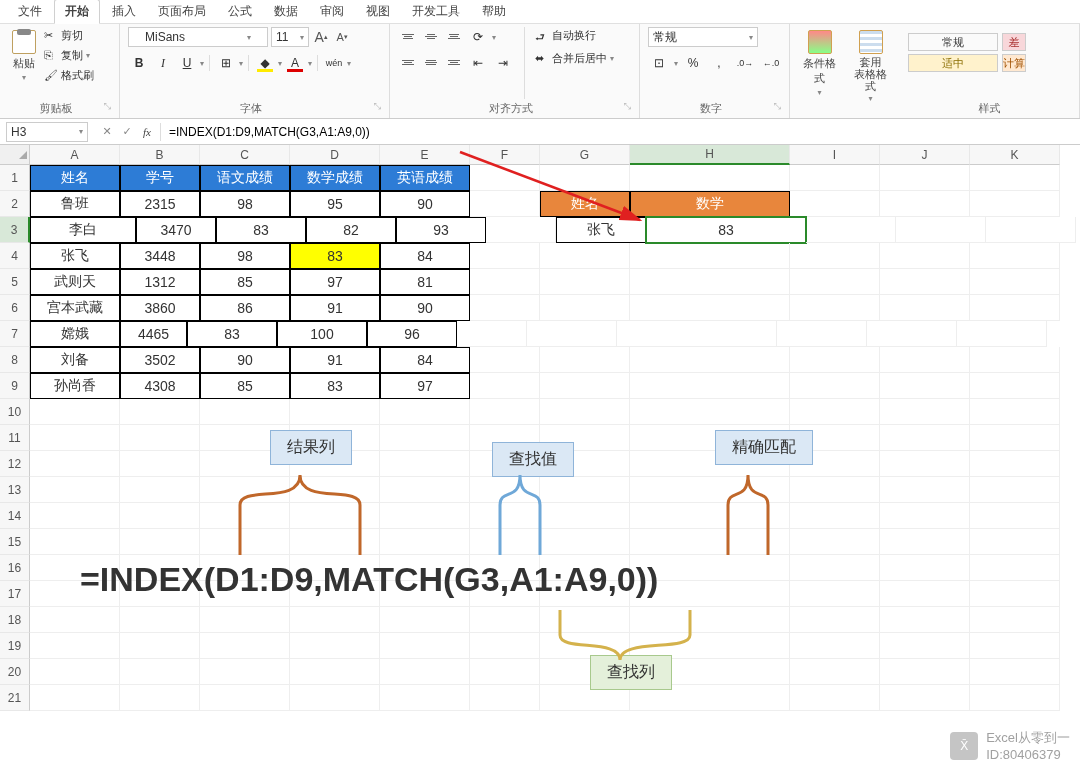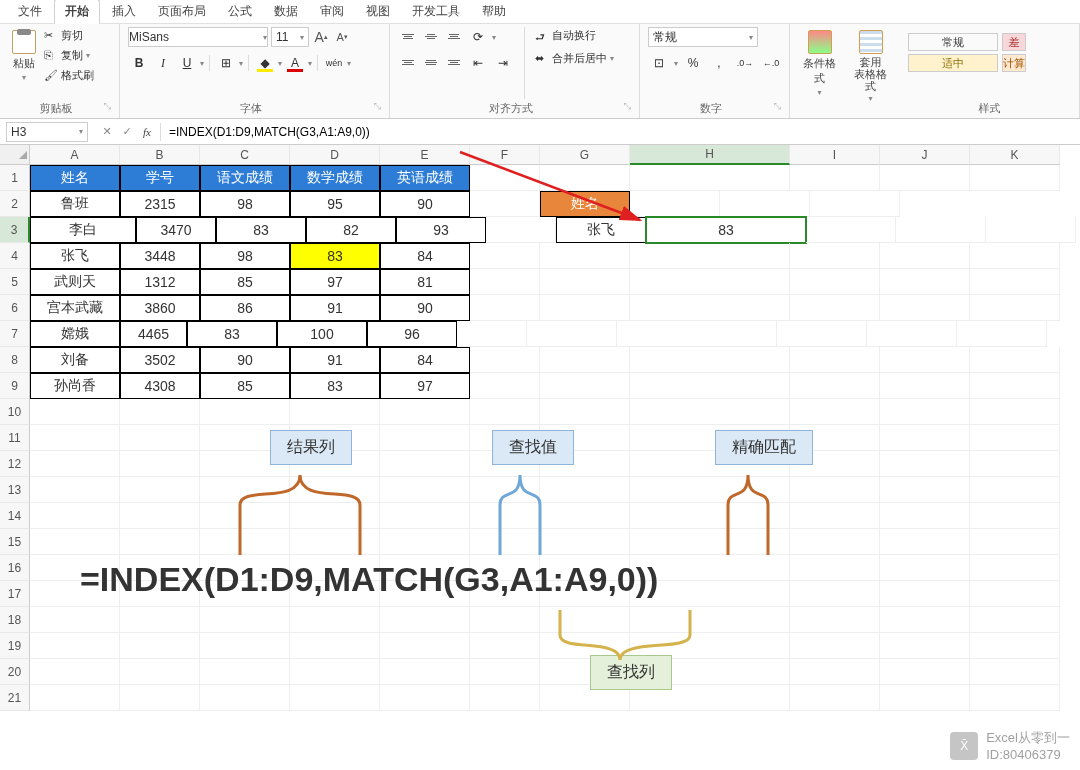--- a/index.html
+++ b/index.html
@@ -16,21 +16,21 @@
   .rgroup-title { text-align: center; font-size: 11px; color: #666; padding: 2px 0; }
   .rgroup-title .dlg { float: right; color: #aaa; font-size: 9px; }
   .rgroup-body { flex: 1; display: flex; gap: 4px; align-items: flex-start; }
   
   .bigbtn { display: flex; flex-direction: column; align-items: center; padding: 3px 4px; gap: 2px; cursor: pointer; font-size: 11px; color: #444; }
   .bigbtn .bicon { width: 24px; height: 24px; background: #f0e0c0; border: 1px solid #d0a050; border-radius: 2px; }
   .smallrow { display: flex; align-items: center; gap: 3px; font-size: 11px; padding: 1px 0; }
   .smallrow .sicon { width: 14px; height: 14px; display: inline-block; }
   
   .font-top { display: flex; gap: 3px; align-items: center; }
-  .font-name { width: 140px; height: 20px; border: 1px solid #ccc; background: #fff; font-size: 12px; padding: 0 0; display:flex; align-items:center; justify-content:space-between;}
+  .font-name { width: 140px; height: 20px; border: 1px solid #ccc; background: #fff; font-size: 12px; padding: 0 16px; display:flex; align-items:center; justify-content:space-between;}
   .font-size { width: 38px; height: 20px; border: 1px solid #ccc; background: #fff; font-size: 12px; padding: 0 4px; display:flex;align-items:center;justify-content:space-between;}
   .fbtn { width: 18px; height: 20px; display: flex; align-items: center; justify-content: center; font-size: 12px; color: #555; cursor: pointer; border:1px solid transparent;}
   .font-bot { display: flex; gap: 2px; align-items: center; margin-top: 6px; }
   .cbtn { width: 22px; height: 20px; display: flex; align-items: center; justify-content: center; cursor: pointer; position:relative;}
   .cbtn.hl::after{content:"";position:absolute;bottom:1px;left:3px;right:3px;height:3px;background:#ffeb00;}
   .cbtn.fc::after{content:"";position:absolute;bottom:1px;left:3px;right:3px;height:3px;background:#d00;}
   
   .alnbtn { width: 20px; height: 18px; display:flex;flex-direction:column;gap:1px;justify-content:center;align-items:center;cursor:pointer;}
   .alnbtn span{display:block;height:1px;background:#666;}
   
@@ -342,20 +342,21 @@
           <div class="cell cK" style="width: 90px;"></div>
         </div>
         <div class="row">
           <div class="cell cA tbl-cell" style="width: 90px;">鲁班</div>
           <div class="cell cB tbl-cell" style="width: 80px;">2315</div>
           <div class="cell cC tbl-cell" style="width: 90px;">98</div>
           <div class="cell cD tbl-cell" style="width: 90px;">95</div>
           <div class="cell cE tbl-cell" style="width: 90px;">90</div>
           <div class="cell cF" style="width: 70px;"></div>
           <div class="cell cG orng-hdr" style="width: 90px;">姓名</div>
+          <div class="cell cH orng-hdr" style="width: 160px;">数学</div>
           <div class="cell cI" style="width: 90px;"></div>
           <div class="cell cJ" style="width: 90px;"></div>
           <div class="cell cK" style="width: 90px;"></div>
         </div>
         <div class="row">
           <div class="cell cA tbl-cell" style="width: 106px;">李白</div>
           <div class="cell cB tbl-cell" style="width: 80px;">3470</div>
           <div class="cell cC tbl-cell" style="width: 90px;">83</div>
           <div class="cell cD tbl-cell" style="width: 90px;">82</div>
           <div class="cell cE tbl-cell" style="width: 90px;">93</div>
@@ -608,21 +609,21 @@
             <path d="M0,0 L9,3 L0,6 Z" fill="#e02020"></path>
           </marker>
         </defs>
       <line x1="430" y1="7" x2="610" y2="75" stroke="#e02020" stroke-width="2.5" marker-end="url(#ah)"></line>
     </svg>
   </div>
 </div>
 
 <div class="ann-area">
   <div class="ann-label" style="top:0;left:210px;">结果列</div>
-  <div class="ann-label" style="top:0;left:432px;font-family:Liberation Mono, monospace;">查找值</div>
+  <div class="ann-label" style="top:12px;left:432px;font-family:Liberation Mono, monospace;">查找值</div>
   <div class="ann-label" style="top:0;left:655px;">精确匹配</div>
   <div class="ann-label grn" style="top:225px;left:530px;">查找列</div>
 
   <svg style="position:absolute;top:30px;left:0;" width="800" height="250">
 
     <path d="M180 45 C180 25,240 45,240 15 C240 45,300 25,300 45" stroke="#c0672a" stroke-width="3" fill="none"></path>
     <path d="M180 45 L180 95 M300 45 L300 95" stroke="#c0672a" stroke-width="3" fill="none"></path>
 
     <path d="M440 45 C440 28,460 42,460 15 C460 42,480 28,480 45" stroke="#6fa8d8" stroke-width="3" fill="none"></path>
     <path d="M440 45 L440 95 M480 45 L480 95" stroke="#6fa8d8" stroke-width="3" fill="none"></path>

